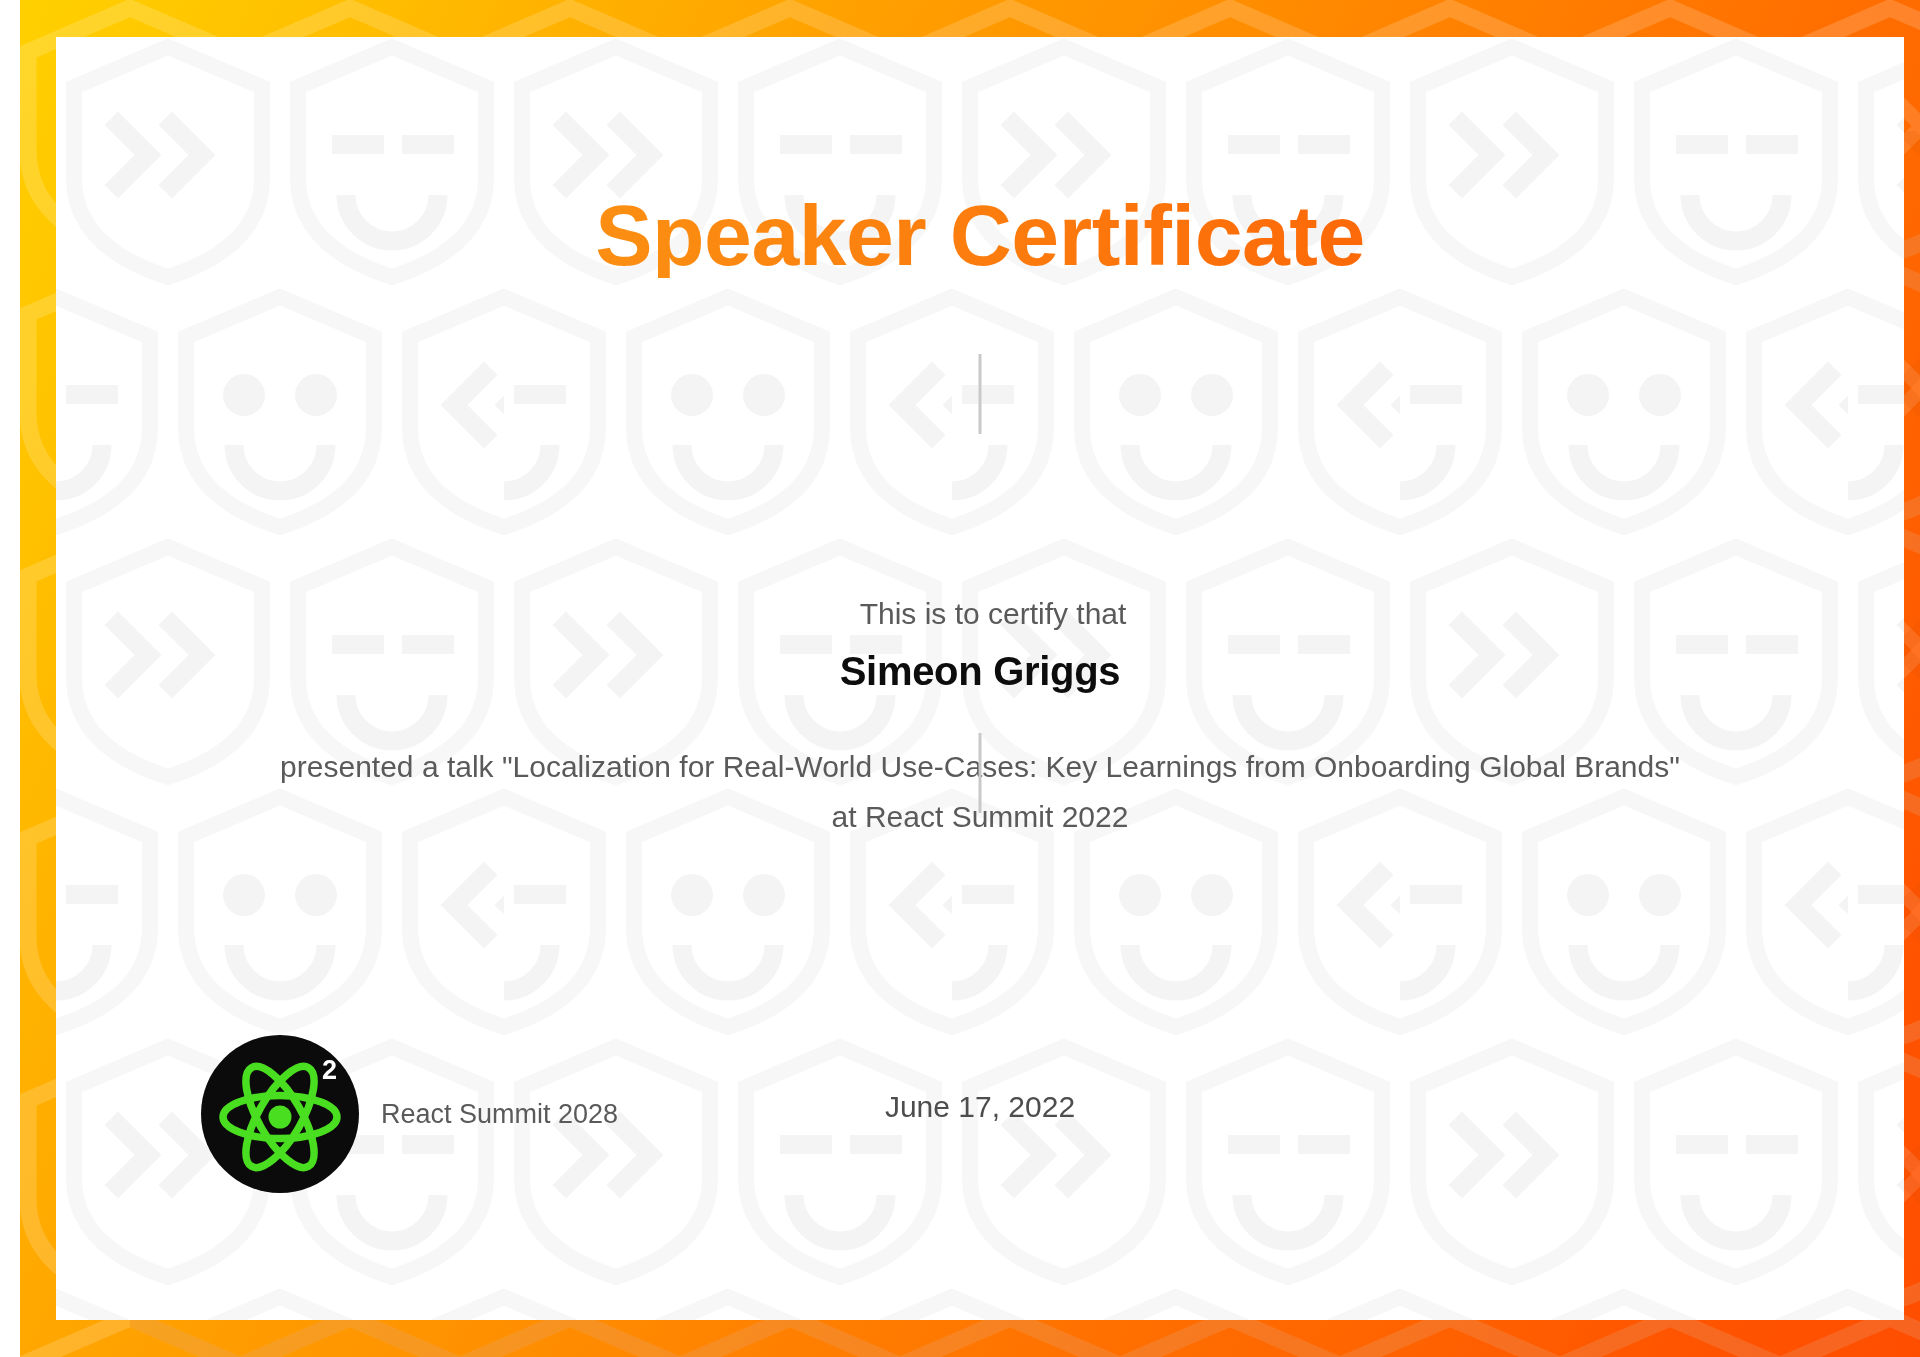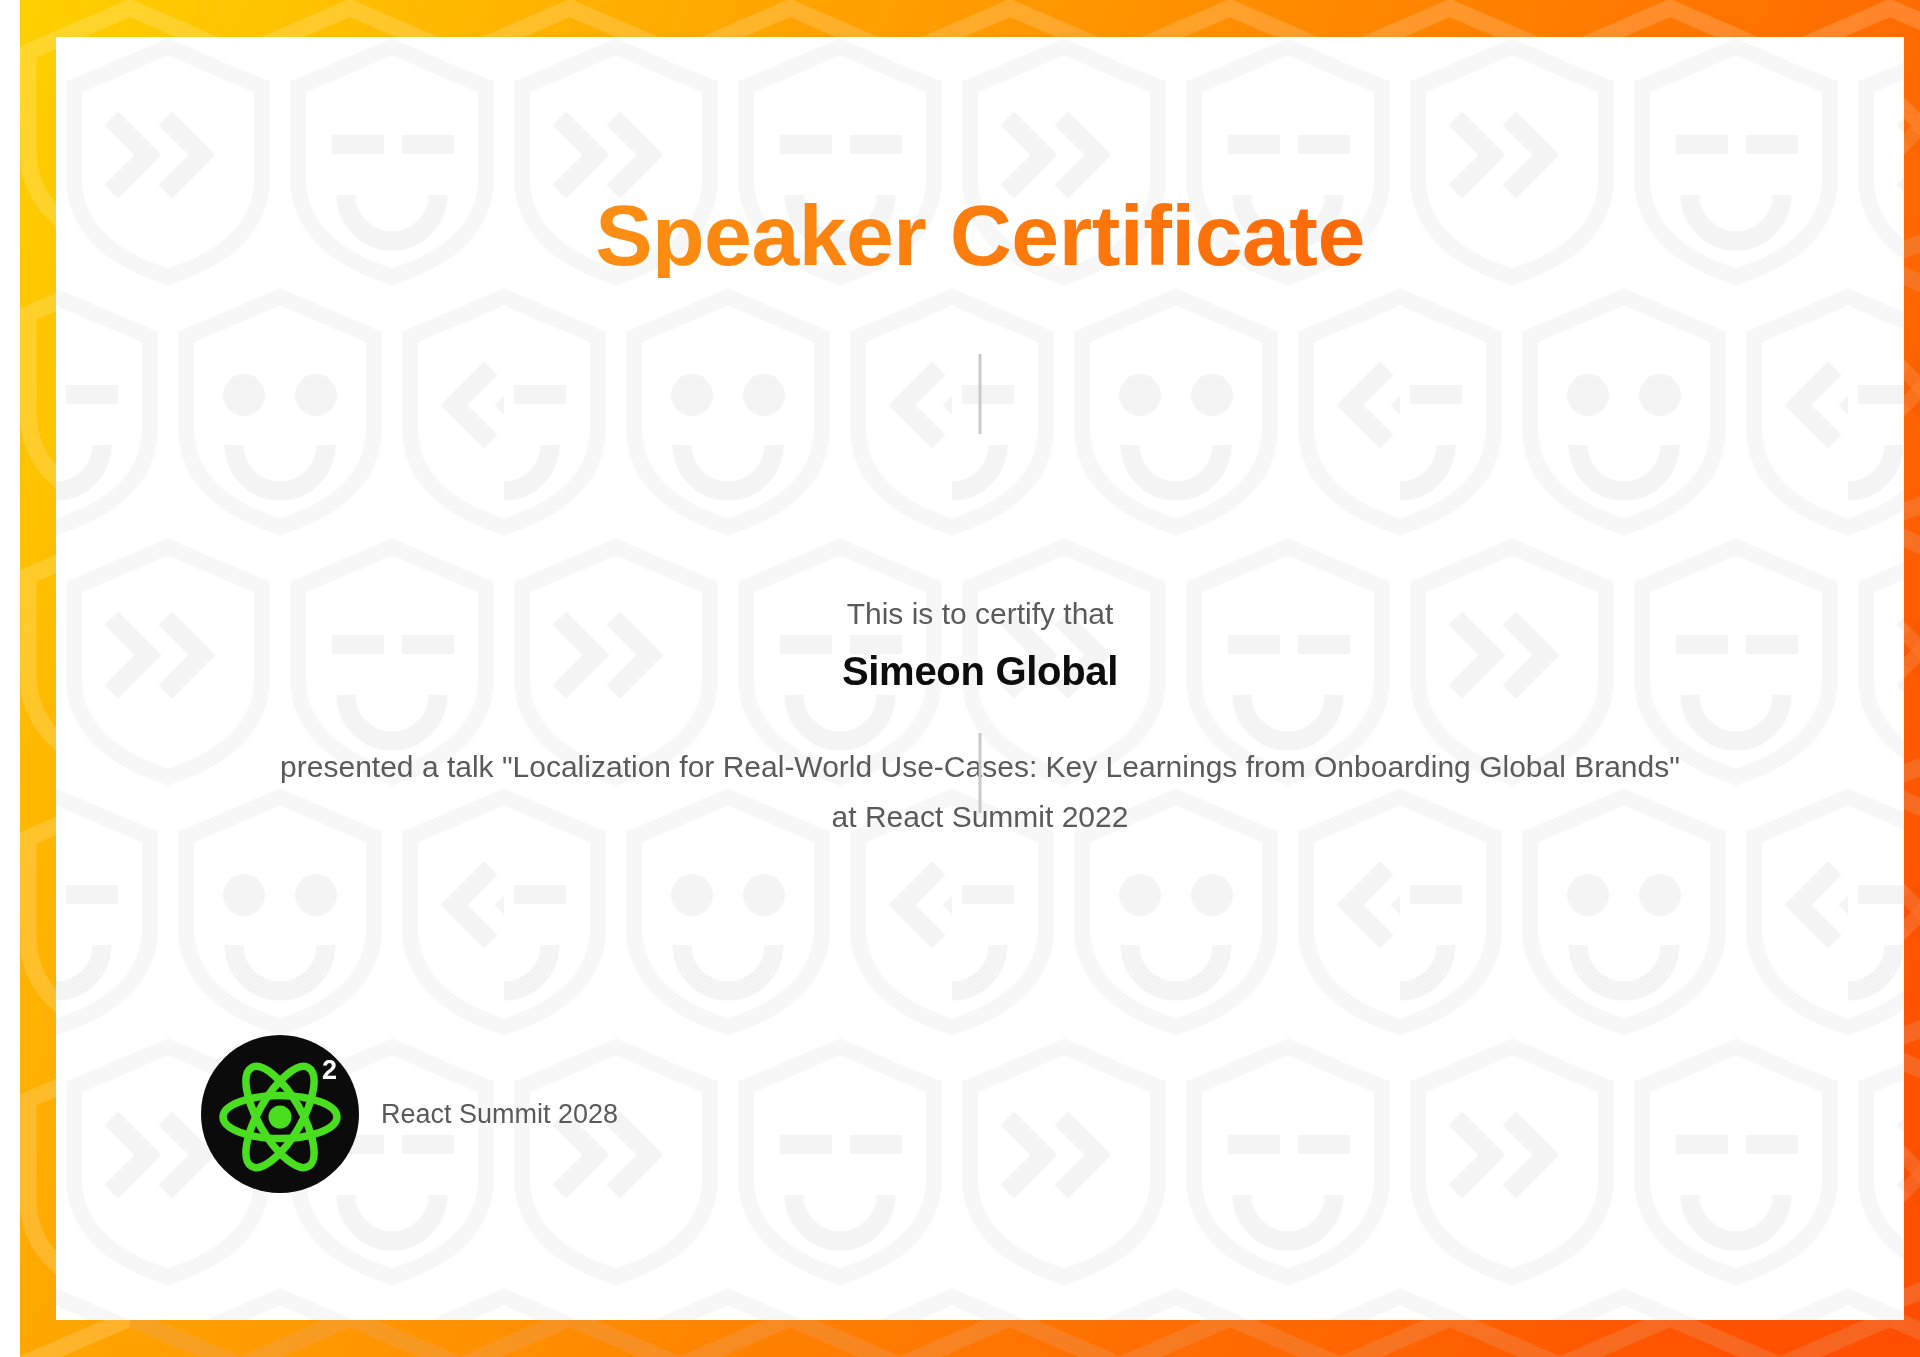--- a/index.html
+++ b/index.html
@@ -103,20 +103,21 @@
   
   #certify-line {
     position: absolute;
     top: 560px;
     left: 0;
     width: 100%;
     text-align: center;
     font-size: 30px;
     color: #5a5a5a;
     font-weight: 400;
+    padding-left: 13px;
   }
 
   #recipient-name {
     position: absolute;
     top: 612px;
     left: 0;
     width: 100%;
     text-align: center;
     font-size: 40px;
     font-weight: 700;
@@ -338,21 +339,21 @@
       <rect x="0" y="0" width="1848" height="1283" fill="url(#cardTile)"></rect>
     </svg>
 
     <div id="card-content">
 
       <div id="title">Speaker Certificate</div>
 
       <div class="divider" id="divider-top"></div>
 
       <div id="certify-line">This is to certify that</div>
-      <div id="recipient-name">Simeon Global</div>
+      <div id="recipient-name">Simeon Griggs</div>
       <div id="talk-description">presented a talk "Localization for Real-World Use-Cases: Key Learnings from Onboarding Global Brands" at React Summit 2022</div>
 
       <div class="divider" id="divider-bottom"></div>
 
       <div id="footer">
 
         <div id="event-block">
           <div id="event-logo-mark">
             <svg viewBox="0 0 158 158" width="158" height="158" xmlns="http://www.w3.org/2000/svg">
               <g transform="translate(79,82)" stroke="#4ADE21" stroke-width="7.5" fill="none">
@@ -360,19 +361,20 @@
                 <ellipse rx="57" ry="21.5" transform="rotate(60)"></ellipse>
                 <ellipse rx="57" ry="21.5" transform="rotate(120)"></ellipse>
               </g>
               <circle cx="79" cy="82" r="11.5" fill="#4ADE21"></circle>
             </svg>
             <span id="event-logo-sup">2</span>
           </div>
           <div id="event-name">React Summit 2028</div>
         </div>
 
+        <div id="issue-date">June 17, 2022</div>
 
 
       </div>
 
     </div>
   </div>
 </div>
 
 </body></html>

